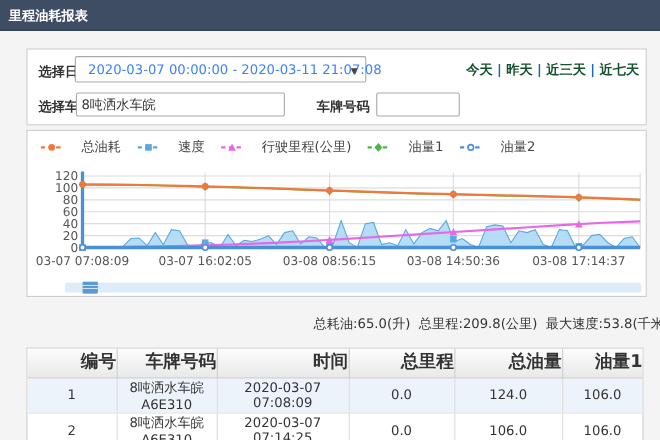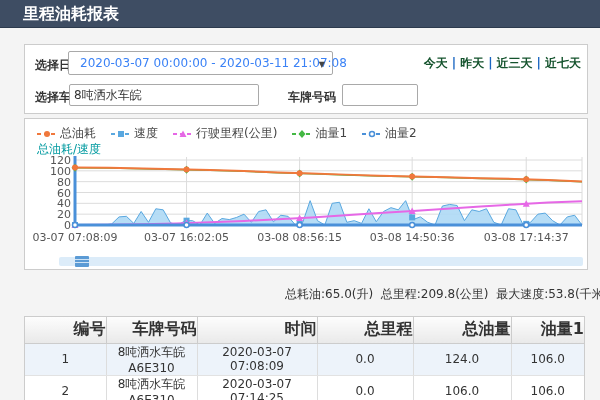--- a/index.html
+++ b/index.html
@@ -9,21 +9,21 @@
     background:#f4f4f4;
     font-family:"DejaVu Sans","Liberation Sans",sans-serif;
     font-size:12px; color:#333;
   }
   
   .topbar {
     position:absolute; left:0; top:0; width:600px; height:28px;
     background:#3e4d63; border-bottom:1px solid #2c3a4d;
   }
   .topbar .title {
-    color:#fff; font-size:16px; line-height:28px; padding-left:23px; font-weight:bold;
+    color:#fff; font-size:12px; line-height:28px; padding-left:8px; font-weight:bold;
   }
   .panel {
     position:absolute; background:#fff; border:1px solid #ccc;
   }
   
   .filter-panel { left:24px; top:44px; width:564px; height:70px; }
   .frow { position:absolute; left:0; width:100%; }
   .flabel { position:absolute; font-weight:bold; color:#333; }
   .datebox {
     position:absolute; left:43px; top:6px; width:265px; height:24px;
@@ -41,21 +41,21 @@
     position:absolute; height:22px; border:1px solid #a9a9a9; border-radius:2px;
     background:#fff; font-size:12px; padding:0 4px; color:#333;
     font-family:"DejaVu Sans","Liberation Sans",sans-serif;
   }
   
   .chart-panel { left:24px; top:118px; width:564px; height:152px; }
   .legend {
     position:absolute; left:12px; top:6px; display:flex; gap:15px;
     color:#444; align-items:center;
   }
-  .legend-item { display:flex; align-items:center; gap:3px; cursor:pointer; }
+  .legend-item { display:flex; align-items:center; gap:17px; cursor:pointer; }
   .axis-title { position:absolute; left:12px; top:22px; color:#009aa0; }
   #chart-svg { position:absolute; left:0; top:36px; }
   .xscroll-track {
     position:absolute; left:34px; top:138px; width:524px; height:9px;
     background:#dcecf9; border-radius:2px; cursor:pointer;
   }
   .xscroll-handle {
     position:absolute; left:16px; top:-1px; width:14px; height:11px;
     background:#5b9bd5; border-radius:1px; cursor:grab;
     background-image:linear-gradient(#5b9bd5 3px,#cfe3f5 3px,#cfe3f5 4px,#5b9bd5 4px,#5b9bd5 6px,#cfe3f5 6px,#cfe3f5 7px,#5b9bd5 7px);
@@ -144,21 +144,20 @@
         <span>油量1</span>
       </span>
       <span class="legend-item">
         <svg width="20" height="10">
           <line x1="0" y1="5" x2="20" y2="5" stroke="#4a90d9" stroke-width="2" stroke-dasharray="4,3"></line>
           <circle cx="10" cy="5" r="2.5" fill="#fff" stroke="#4a90d9" stroke-width="1.5"></circle>
         </svg>
         <span>油量2</span>
       </span>
     </div>
-  <div class="axis-title">总油耗/速度</div>
   <svg id="chart-svg" width="562" height="96">
       <text x="46" y="74" text-anchor="end" fill="#555" font-size="11">0</text>
       <line x1="50" y1="59.16666666666667" x2="557" y2="59.16666666666667" stroke="#dcdcdc" stroke-width="1"></line>
       <text x="46" y="63.16666666666667" text-anchor="end" fill="#555" font-size="11">20</text>
       <line x1="50" y1="48.333333333333336" x2="557" y2="48.333333333333336" stroke="#dcdcdc" stroke-width="1"></line>
       <text x="46" y="52.333333333333336" text-anchor="end" fill="#555" font-size="11">40</text>
       <line x1="50" y1="37.5" x2="557" y2="37.5" stroke="#dcdcdc" stroke-width="1"></line>
       <text x="46" y="41.5" text-anchor="end" fill="#555" font-size="11">60</text>
       <line x1="50" y1="26.66666666666667" x2="557" y2="26.66666666666667" stroke="#dcdcdc" stroke-width="1"></line>
       <text x="46" y="30.66666666666667" text-anchor="end" fill="#555" font-size="11">80</text>

